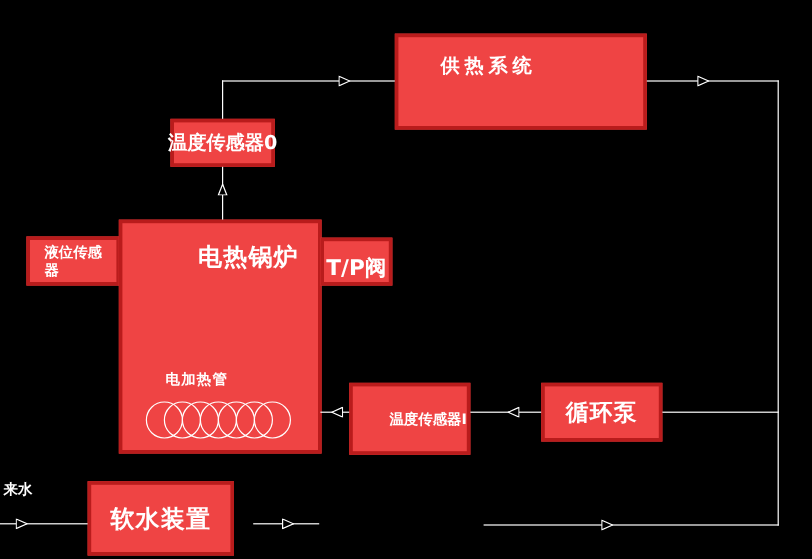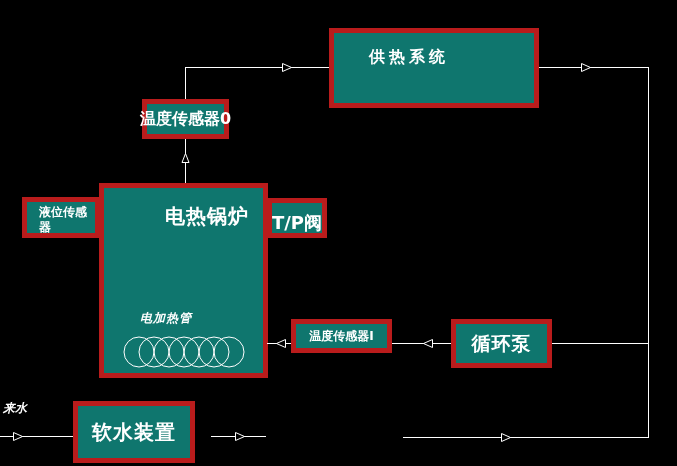--- a/index.html
+++ b/index.html
@@ -1,53 +1,53 @@
 <!DOCTYPE html>
 <html><head>
 <meta charset="utf-8">
 <style>
   html,body{margin:0;padding:0;background:#000;}
   .stage{
     position:relative;width:677px;height:466px;background:#000;overflow:hidden;
     font-family:"DejaVu Sans",sans-serif;color:#fff;
   }
-  .node{position:absolute;border:5px solid #b91c1c;background:#0f766e;box-sizing:border-box;}
+  .node{position:absolute;border:3px solid #b91c1c;background:#ef4444;box-sizing:border-box;}
   .node-label{display:block;color:#fff;white-space:nowrap;}
 
   
   .n-heating{left:329px;top:28px;width:210px;height:80px;}
   .n-heating .node-label{margin:14px 0 0 35px;font-size:16px;letter-spacing:4px;font-weight:bold;}
 
   .n-sensor0{left:142px;top:99px;width:87px;height:40px;display:flex;align-items:center;justify-content:center;}
   .n-sensor0 .node-label{font-size:16px;font-weight:bold;}
 
   .n-level{left:22px;top:197px;width:78px;height:41px;}
   .n-level .node-label{margin:3px 16px 0 12px;font-size:12px;font-weight:bold;white-space:normal;width:52px;line-height:15px;}
 
   .n-boiler{left:99px;top:183px;width:169px;height:195px;padding-left:47px;}
   .n-boiler .node-label{margin:15px 0 0 0;text-align:center;font-size:20px;letter-spacing:1px;font-weight:bold;}
   .heater-label{position:absolute;left:36px;top:122px;font-size:12px;font-weight:bold;letter-spacing:1px;}
   .heater-coil{position:absolute;left:18px;top:147px;}
 
   .n-tpvalve{left:267px;top:198px;width:60px;height:40px;display:flex;align-items:center;justify-content:center;}
   .n-tpvalve .node-label{font-size:18px;font-weight:bold;margin-top:10px;}
 
-  .n-sensor1{left:291px;top:319px;width:101px;height:34px;display:flex;align-items:center;justify-content:center;}
+  .n-sensor1{left:291px;top:319px;width:101px;height:60px;display:flex;align-items:center;justify-content:flex-end;}
   .n-sensor1 .node-label{font-size:12px;font-weight:bold;}
 
   .n-circpump{left:451px;top:319px;width:101px;height:49px;display:flex;align-items:center;justify-content:center;}
   .n-circpump .node-label{font-size:19px;letter-spacing:1px;font-weight:bold;text-align:center;}
 
   .n-softener{left:73px;top:401px;width:122px;height:62px;display:flex;align-items:center;justify-content:center;}
   .n-softener .node-label{font-size:20px;letter-spacing:1px;font-weight:bold;}
 
   .n-makeup{left:266px;top:410px;width:137px;height:54px;display:flex;align-items:center;}
   .n-makeup .node-label{margin-left:20px;font-size:19px;letter-spacing:1px;font-weight:bold;}
 
-  .free-label{position:absolute;color:#fff;font-weight:bold;font-style:italic;}
+  .free-label{position:absolute;color:#fff;font-weight:bold;}
   .lbl-inlet{left:3px;top:400px;font-size:12px;}
 
   
   .line{position:absolute;background:#fff;}
   .l-v1{left:185px;top:67px;width:1px;height:32px;}
   .l-v2{left:185px;top:139px;width:1px;height:44px;}
   .l-h1{left:185px;top:67px;width:144px;height:1px;}
   .l-h2{left:539px;top:67px;width:110px;height:1px;}
   .l-v3{left:648px;top:67px;width:1px;height:371px;}
   .l-h3{left:552px;top:343px;width:97px;height:1px;}

